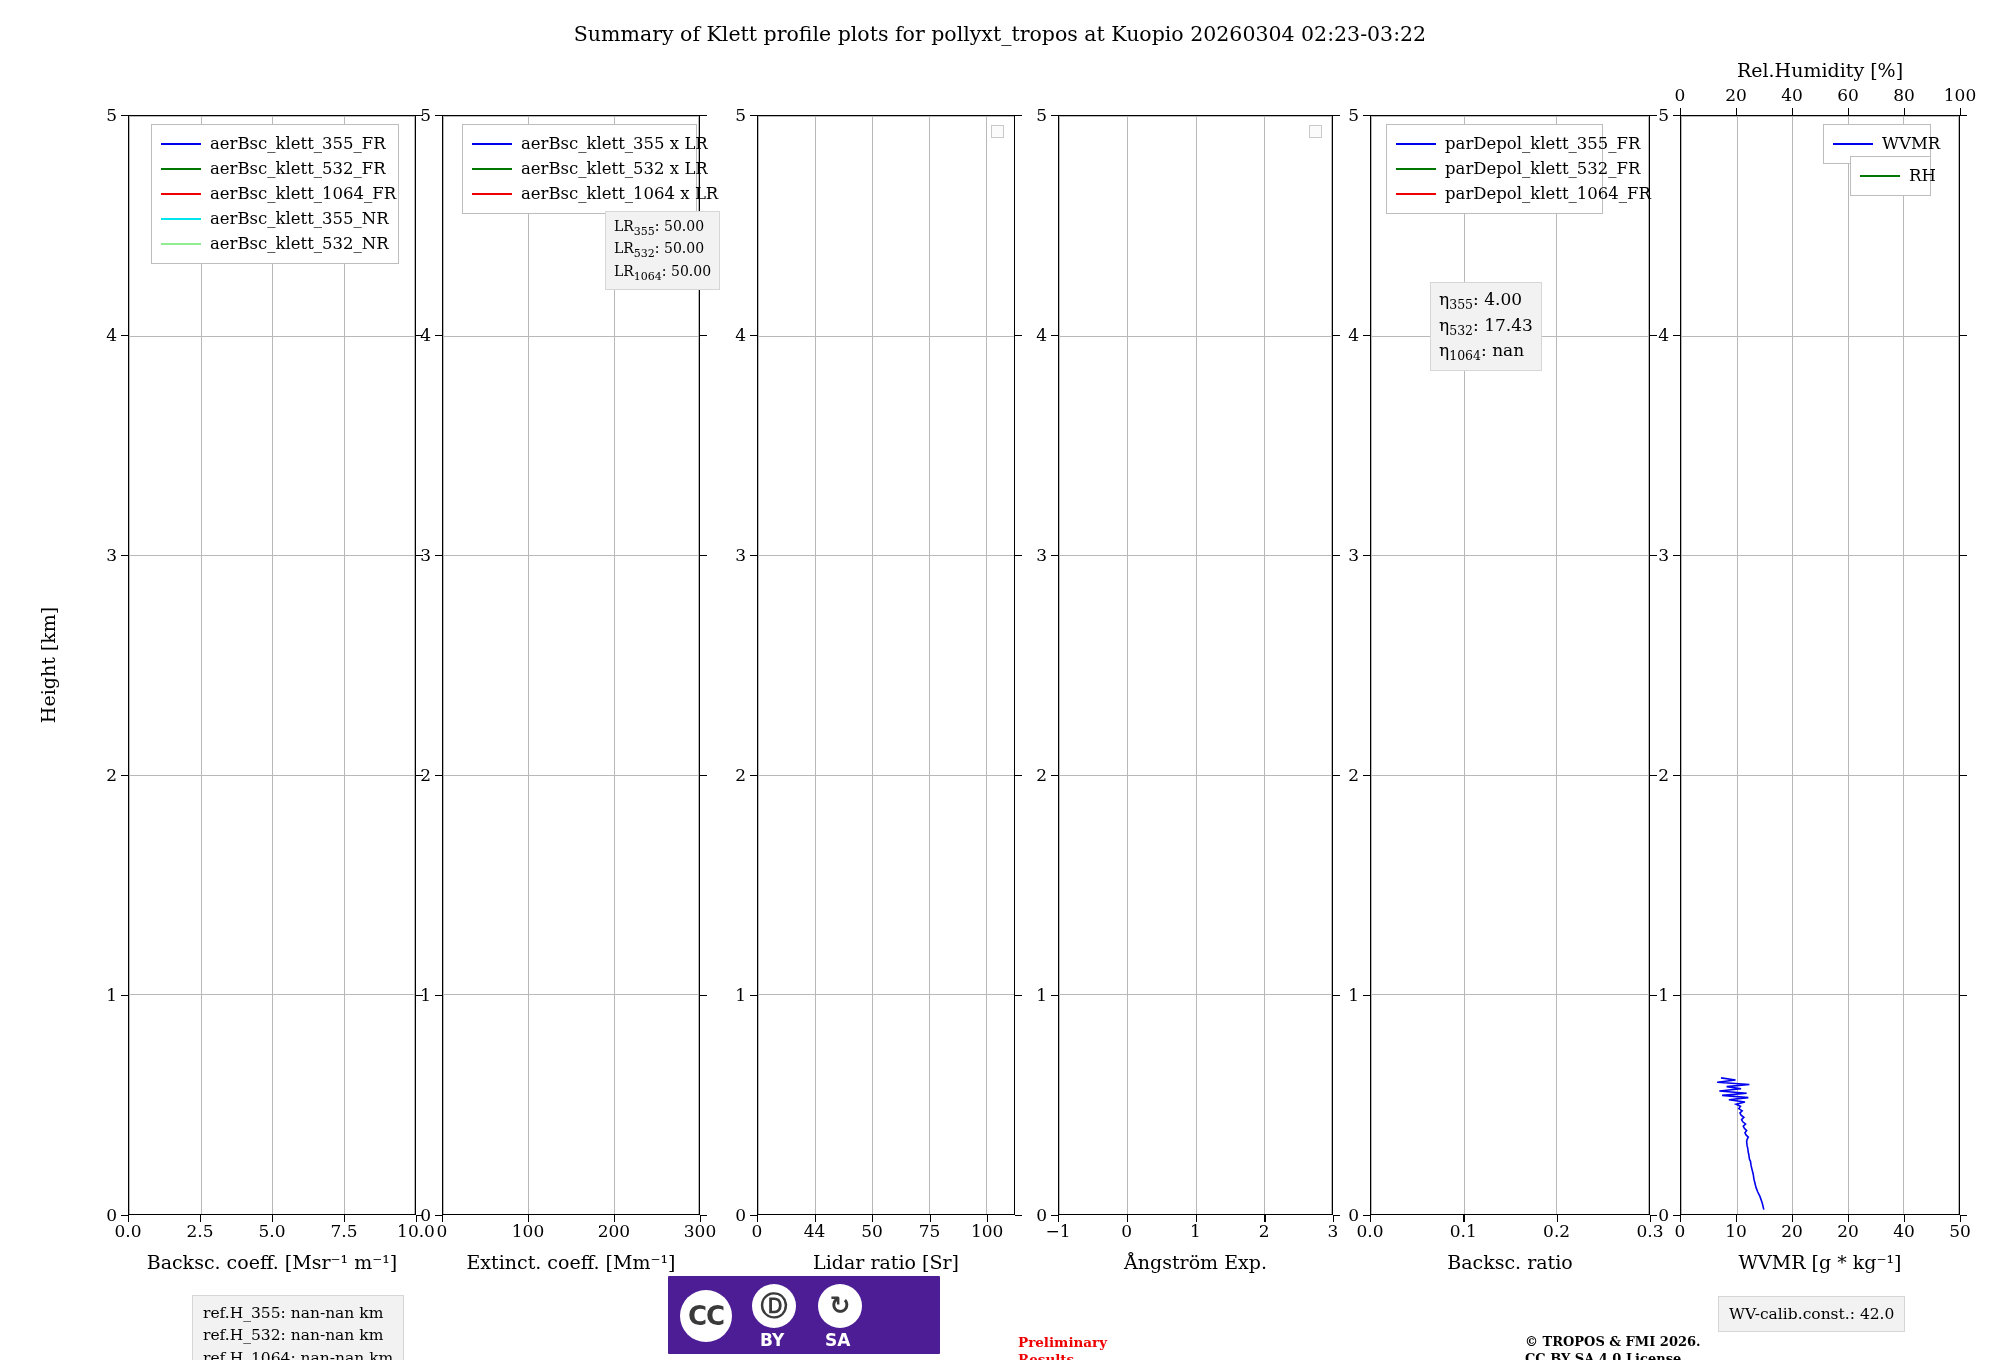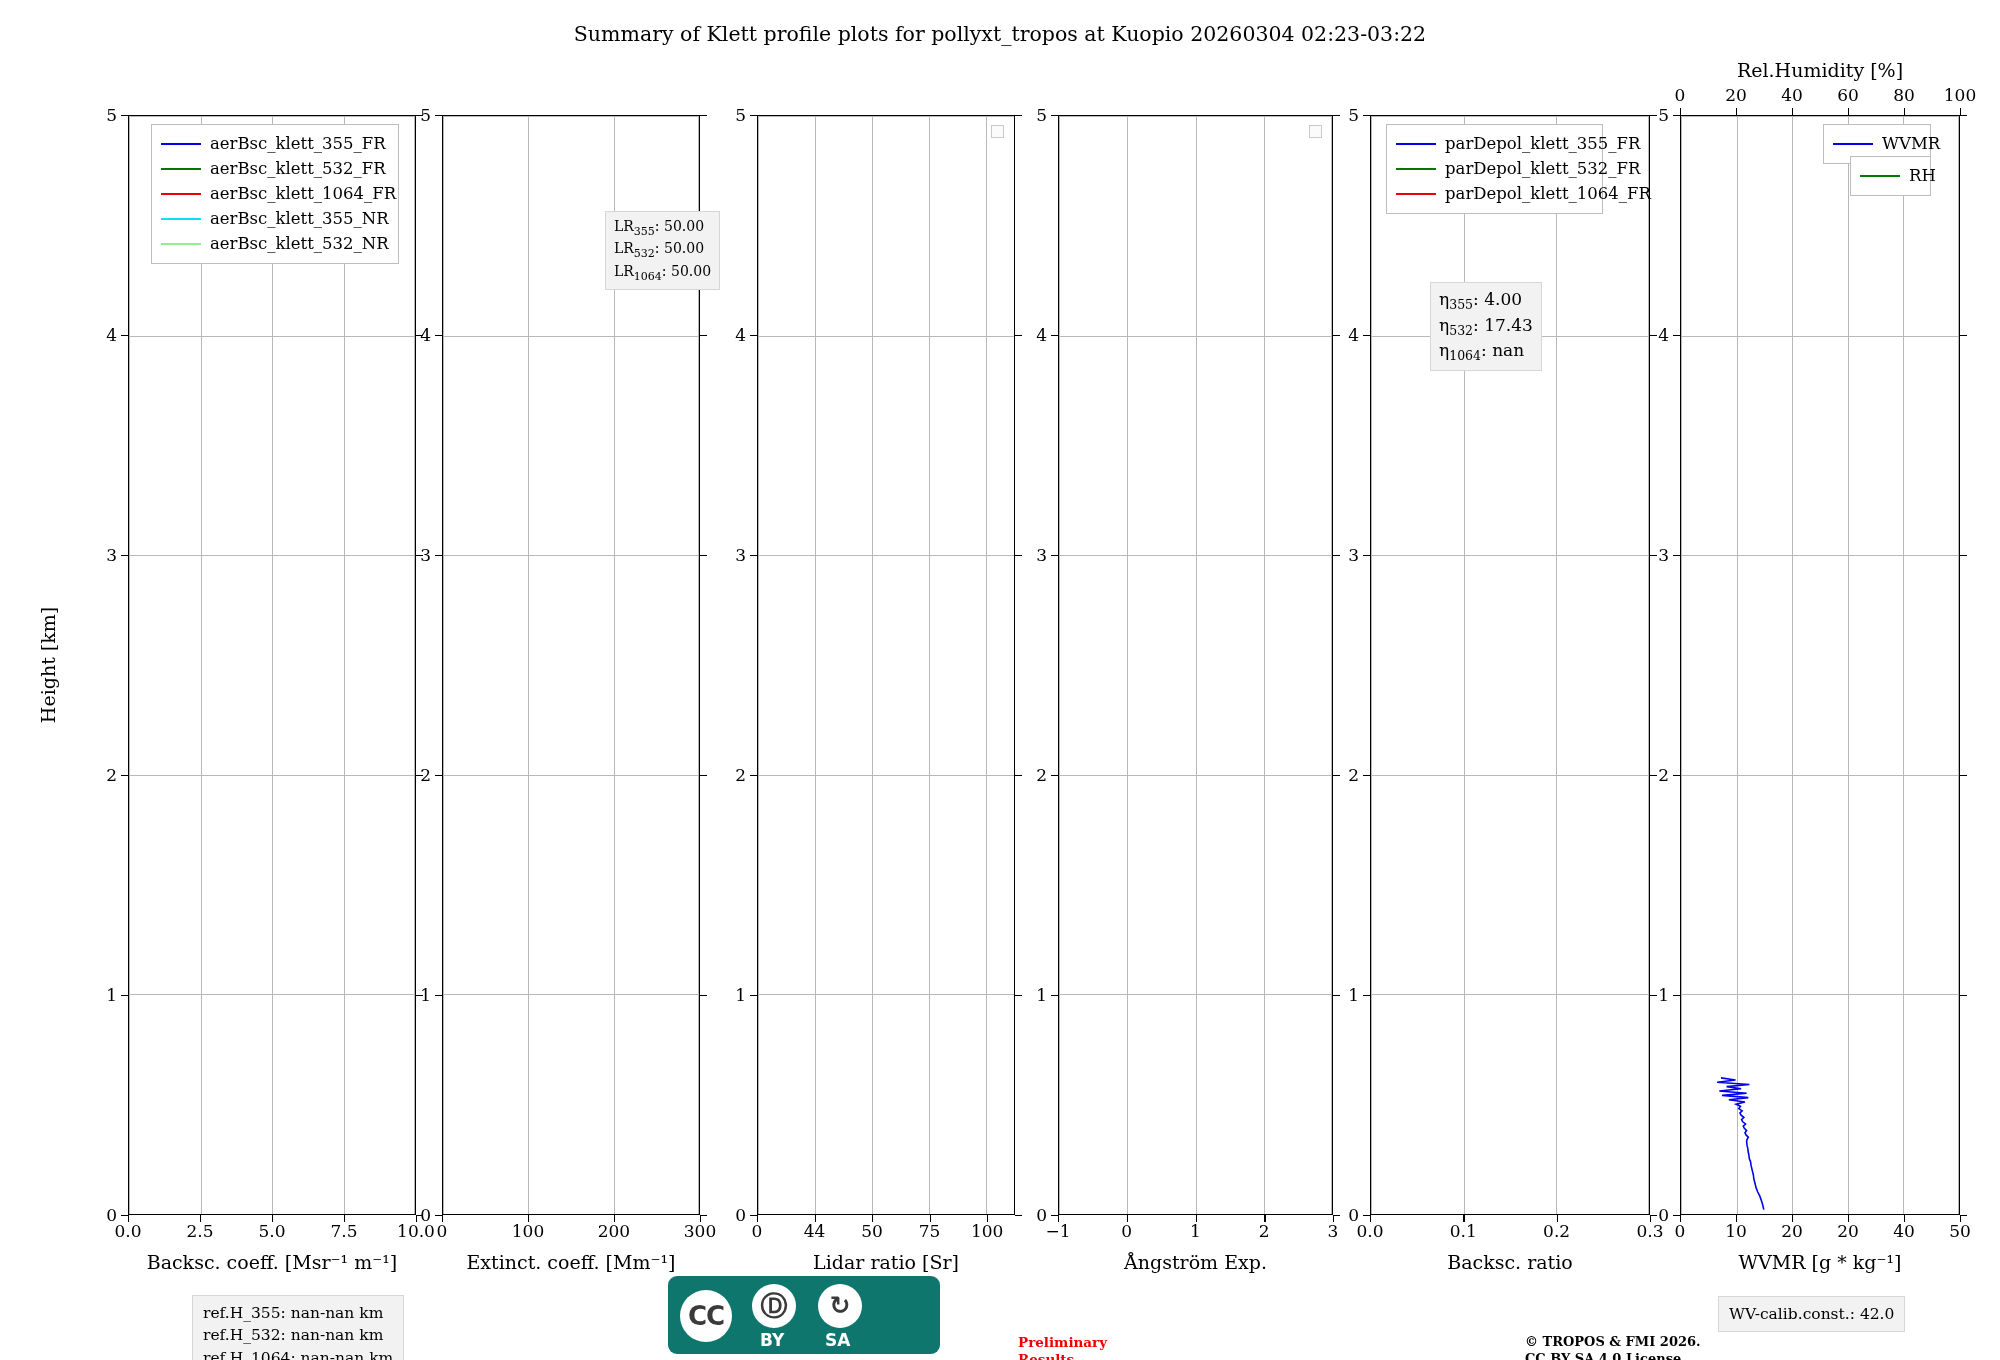--- a/index.html
+++ b/index.html
@@ -177,22 +177,22 @@
     background: #fbfbfb;
   }
 
   
   #cc-badge {
     position: absolute;
     left: 668px;
     top: 1276px;
     width: 272px;
     height: 78px;
-    background: #0f766e;
-    border-radius: 9px;
+    background: #4c1d95;
+    border-radius: 1px;
   }
   .cc-circle {
     position: absolute;
     border-radius: 50%;
     background: #ffffff;
     color: #3a3a3a;
     font-family: "DejaVu Sans", sans-serif;
     font-weight: bold;
     text-align: center;
   }
@@ -365,20 +365,34 @@
   <div class="tick-y right" style="top:0%"></div>
   <div class="tick-x" style="left:0%"></div>
     <div class="xlabel-tick" style="left:0%">0</div>
   <div class="tick-x" style="left:33.33%"></div>
     <div class="xlabel-tick" style="left:33.33%">100</div>
   <div class="tick-x" style="left:66.66%"></div>
     <div class="xlabel-tick" style="left:66.66%">200</div>
   <div class="tick-x" style="left:100%"></div>
     <div class="xlabel-tick" style="left:100%">300</div>
   <div class="axis-title">Extinct. coeff. [Mm⁻¹]</div>
+  <div class="legend" style="left:20px; top:9px; width:235px;">
+    <div class="legend-row">
+        <span class="legend-line" style="border-top-color:#0000ee"></span>
+        <span class="legend-label">aerBsc_klett_355 x LR</span>
+      </div>
+    <div class="legend-row">
+        <span class="legend-line" style="border-top-color:#007700"></span>
+        <span class="legend-label">aerBsc_klett_532 x LR</span>
+      </div>
+    <div class="legend-row">
+        <span class="legend-line" style="border-top-color:#ee0000"></span>
+        <span class="legend-label">aerBsc_klett_1064 x LR</span>
+      </div>
+  </div>
   <div class="annot" style="left:163px; top:96px;">
     <div>LR<sub>355</sub>: 50.00</div>
     <div>LR<sub>532</sub>: 50.00</div>
     <div>LR<sub>1064</sub>: 50.00</div>
   </div>
 </div>
 
 <div class="panel" style="left:757px; width:258px;">
   <div class="plotbox">
     <div class="grid-h" style="top:0%"></div>

